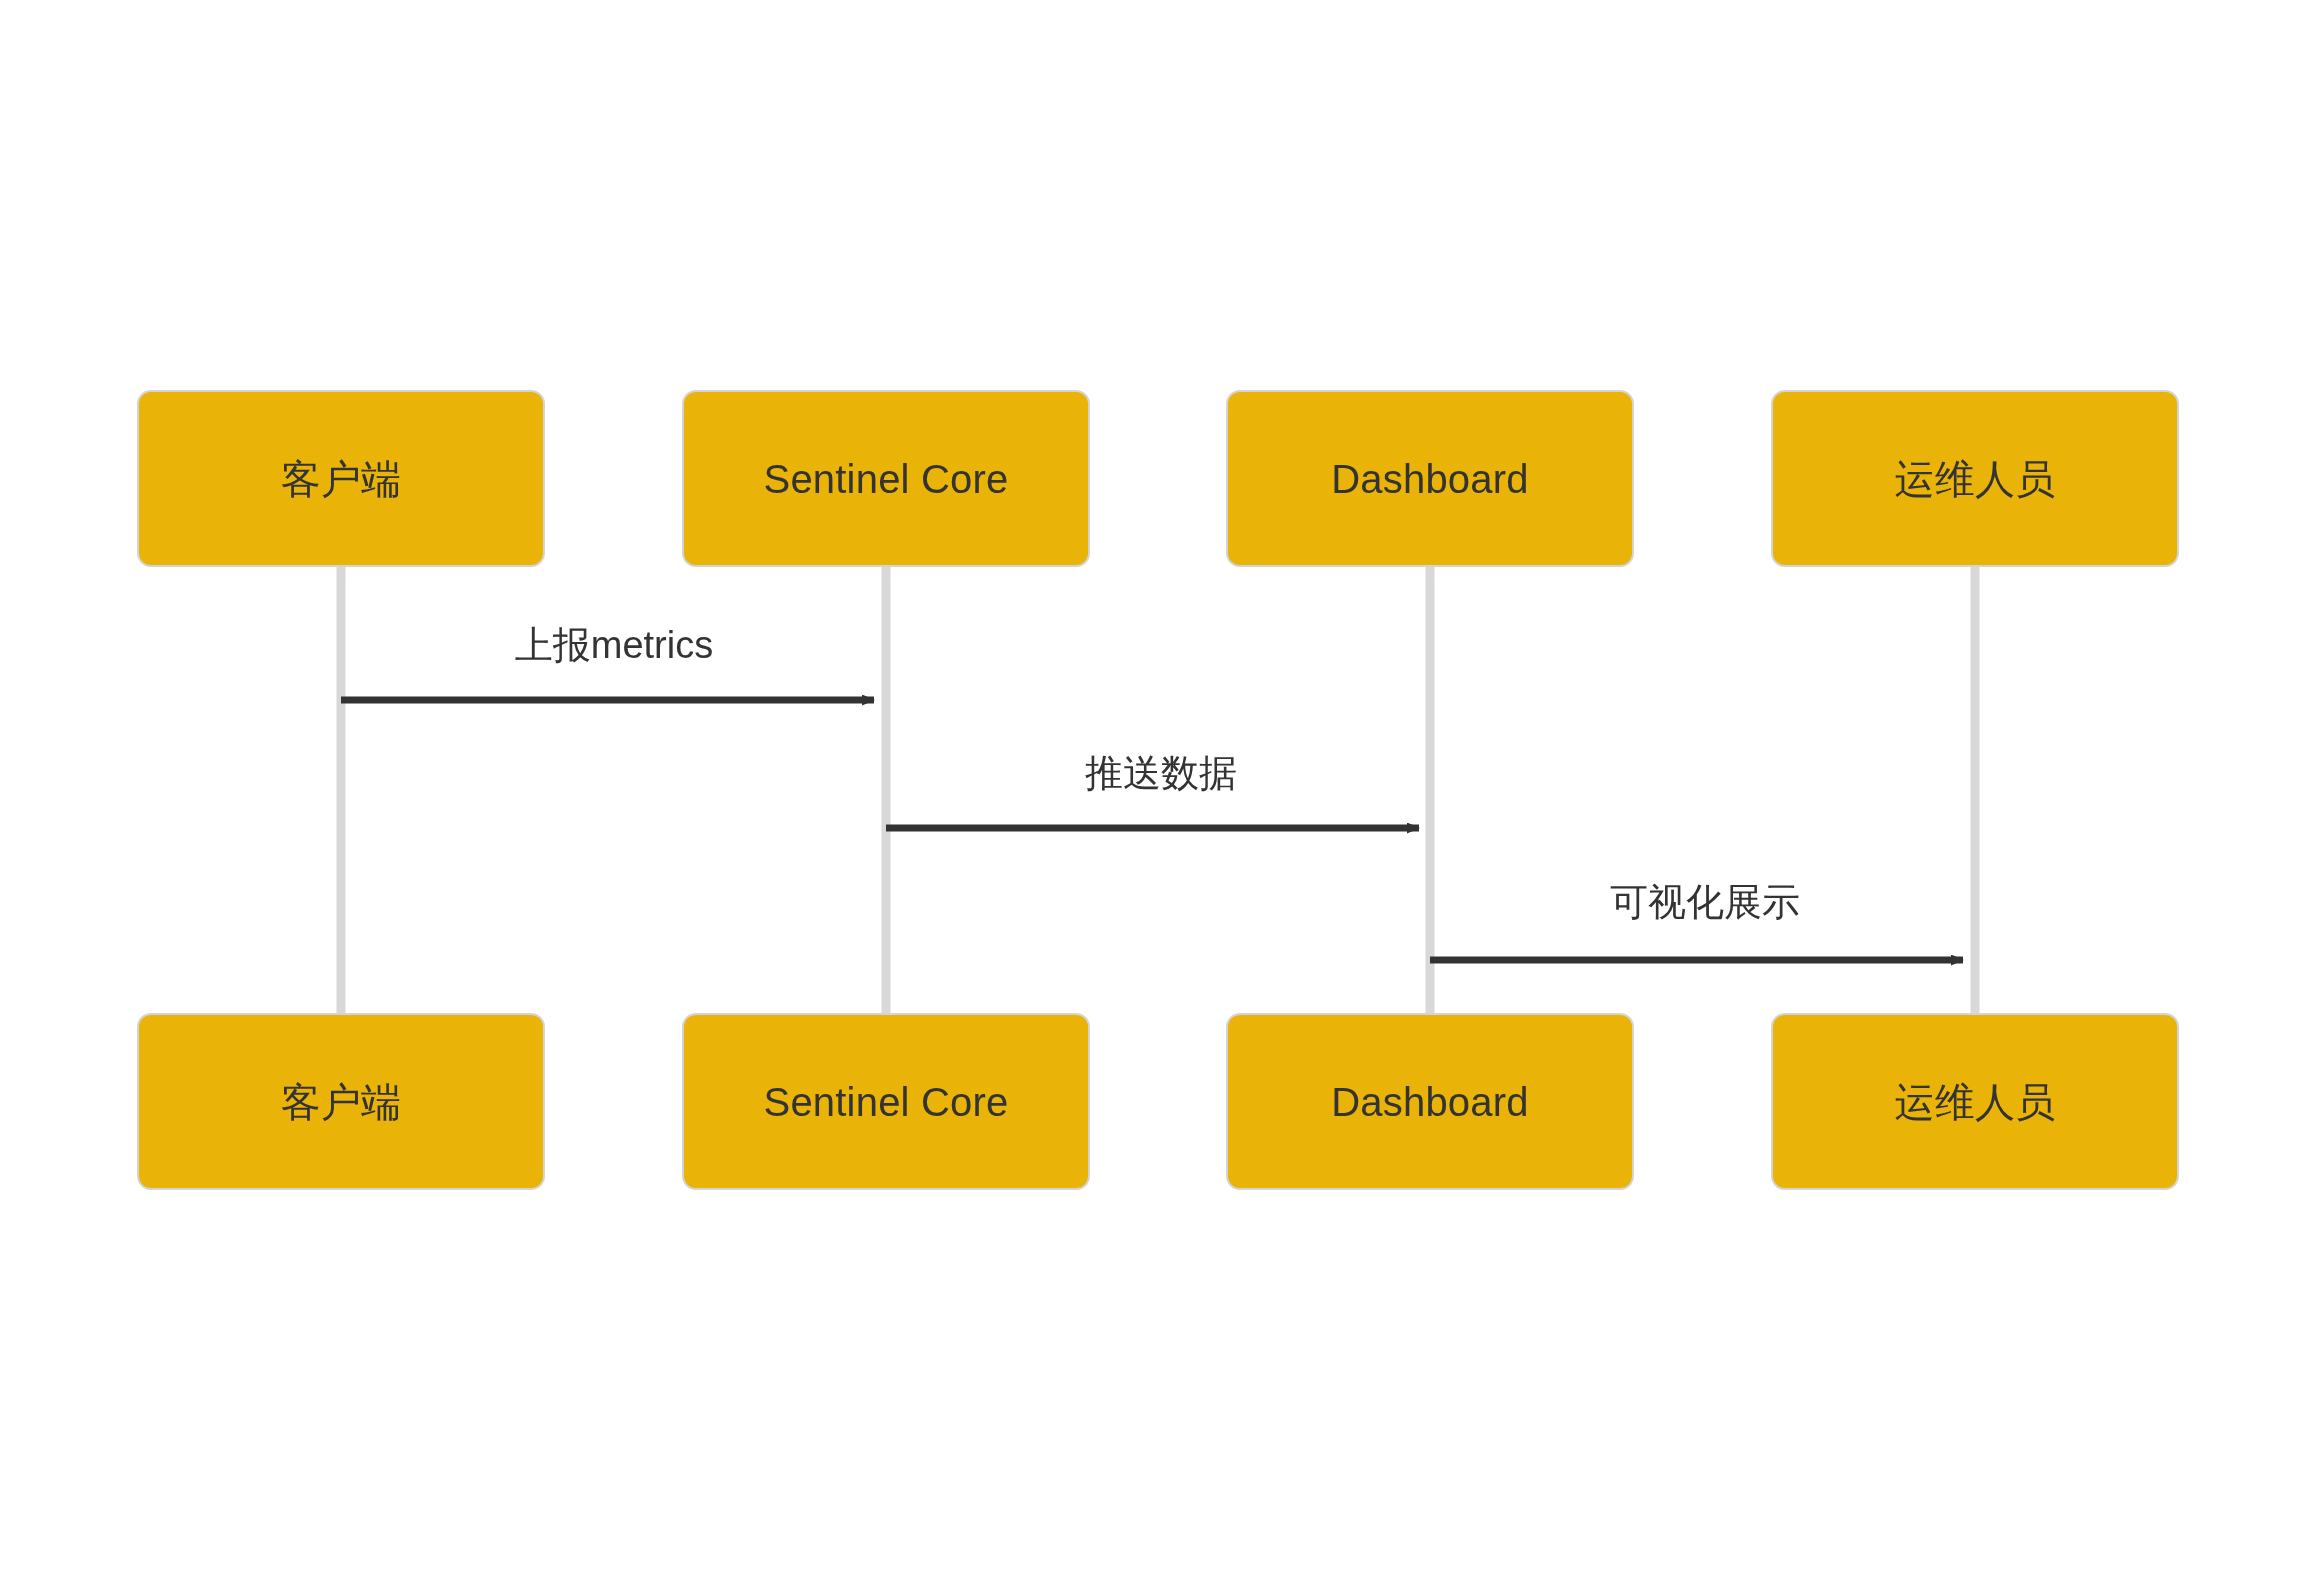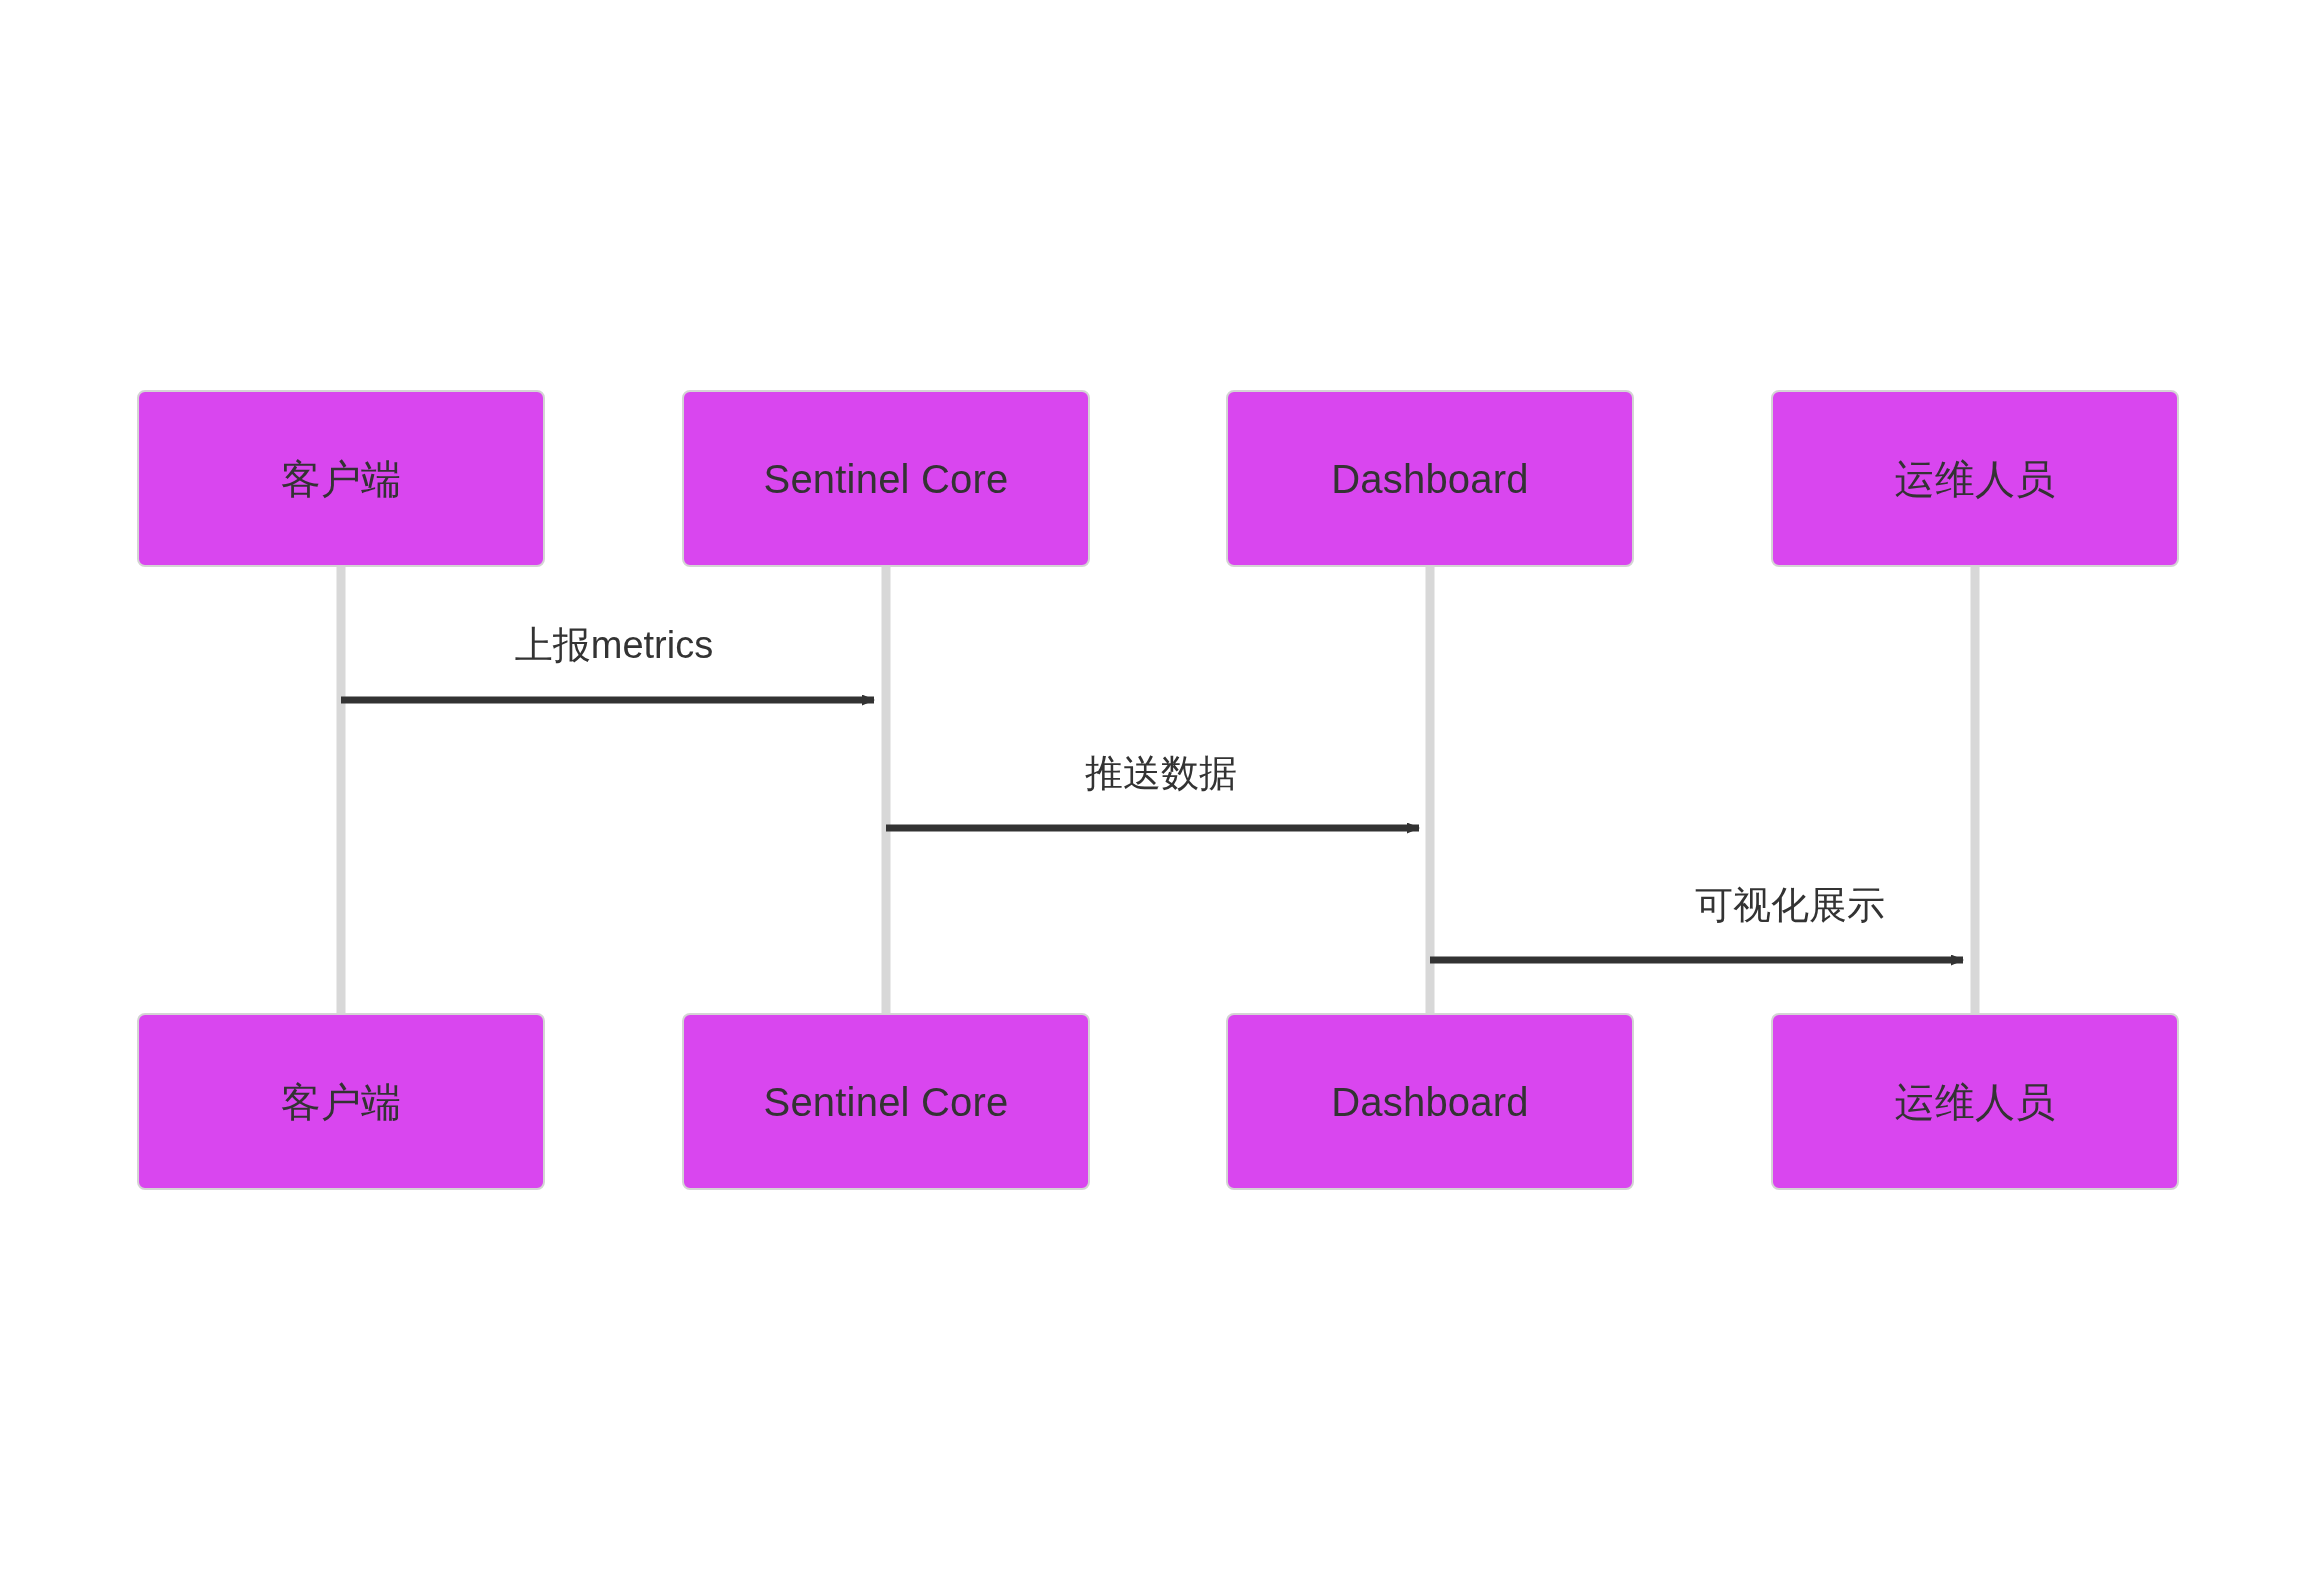--- a/index.html
+++ b/index.html
@@ -22,23 +22,23 @@
   .svg-layer {
     position: absolute;
     top: 0;
     left: 0;
     width: 2316px;
     height: 1588px;
   }
   .actor-box {
     position: absolute;
     box-sizing: border-box;
-    background: #d946ef;
+    background: #eab308;
     border: 2px solid #D4D4D4;
-    border-radius: 8px;
+    border-radius: 14px;
     display: flex;
     align-items: center;
     justify-content: center;
   }
   .actor-label {
     font-size: 40px;
     color: #333333;
     line-height: 1;
     letter-spacing: 0.2px;
     white-space: nowrap;
@@ -107,15 +107,15 @@
   </div>
 
   <div class="actor-box" style="left:1771px; top:1013px; width:408px; height:177px;">
     <span class="actor-label">运维人员</span>
   </div>
 
   <div class="msg-label" style="left:614px; top:626px;">上报metrics</div>
 
   <div class="msg-label" style="left:1161px; top:754px;">推送数据</div>
 
-  <div class="msg-label" style="left:1790px; top:886px;">可视化展示</div>
+  <div class="msg-label" style="left:1705px; top:886px;font-family:Liberation Mono, monospace;">可视化展示</div>
 
 </div>
 
 </body></html>

